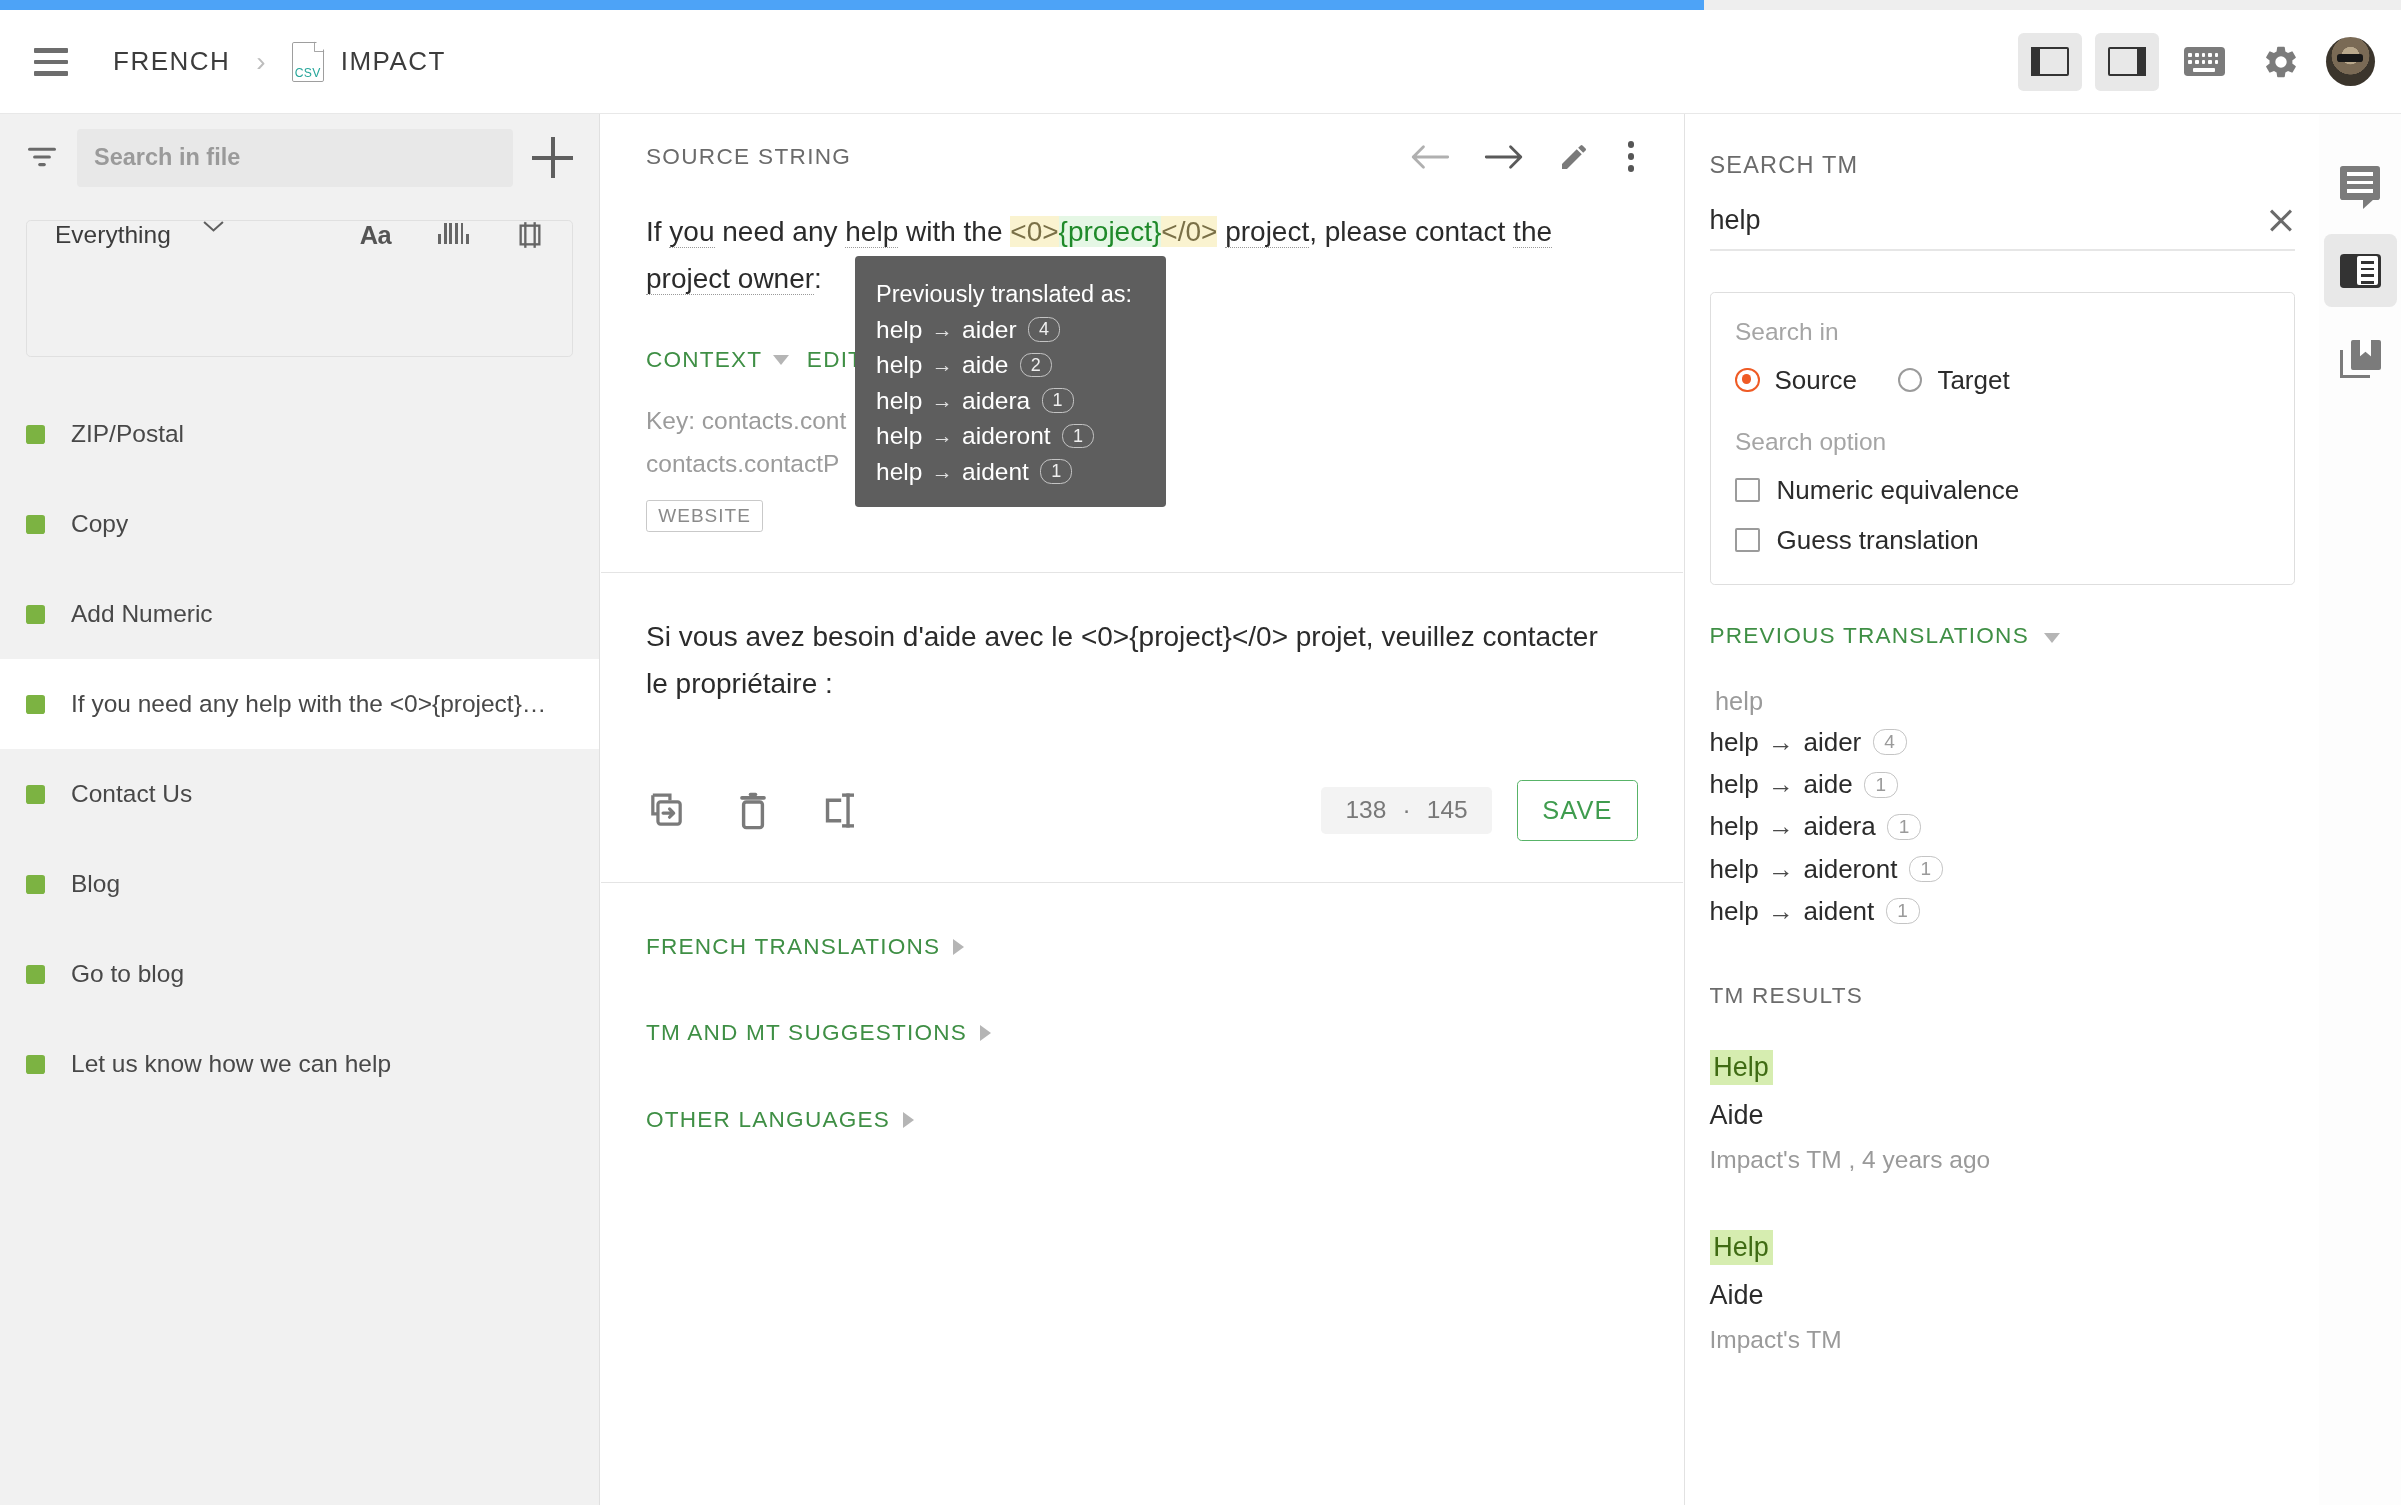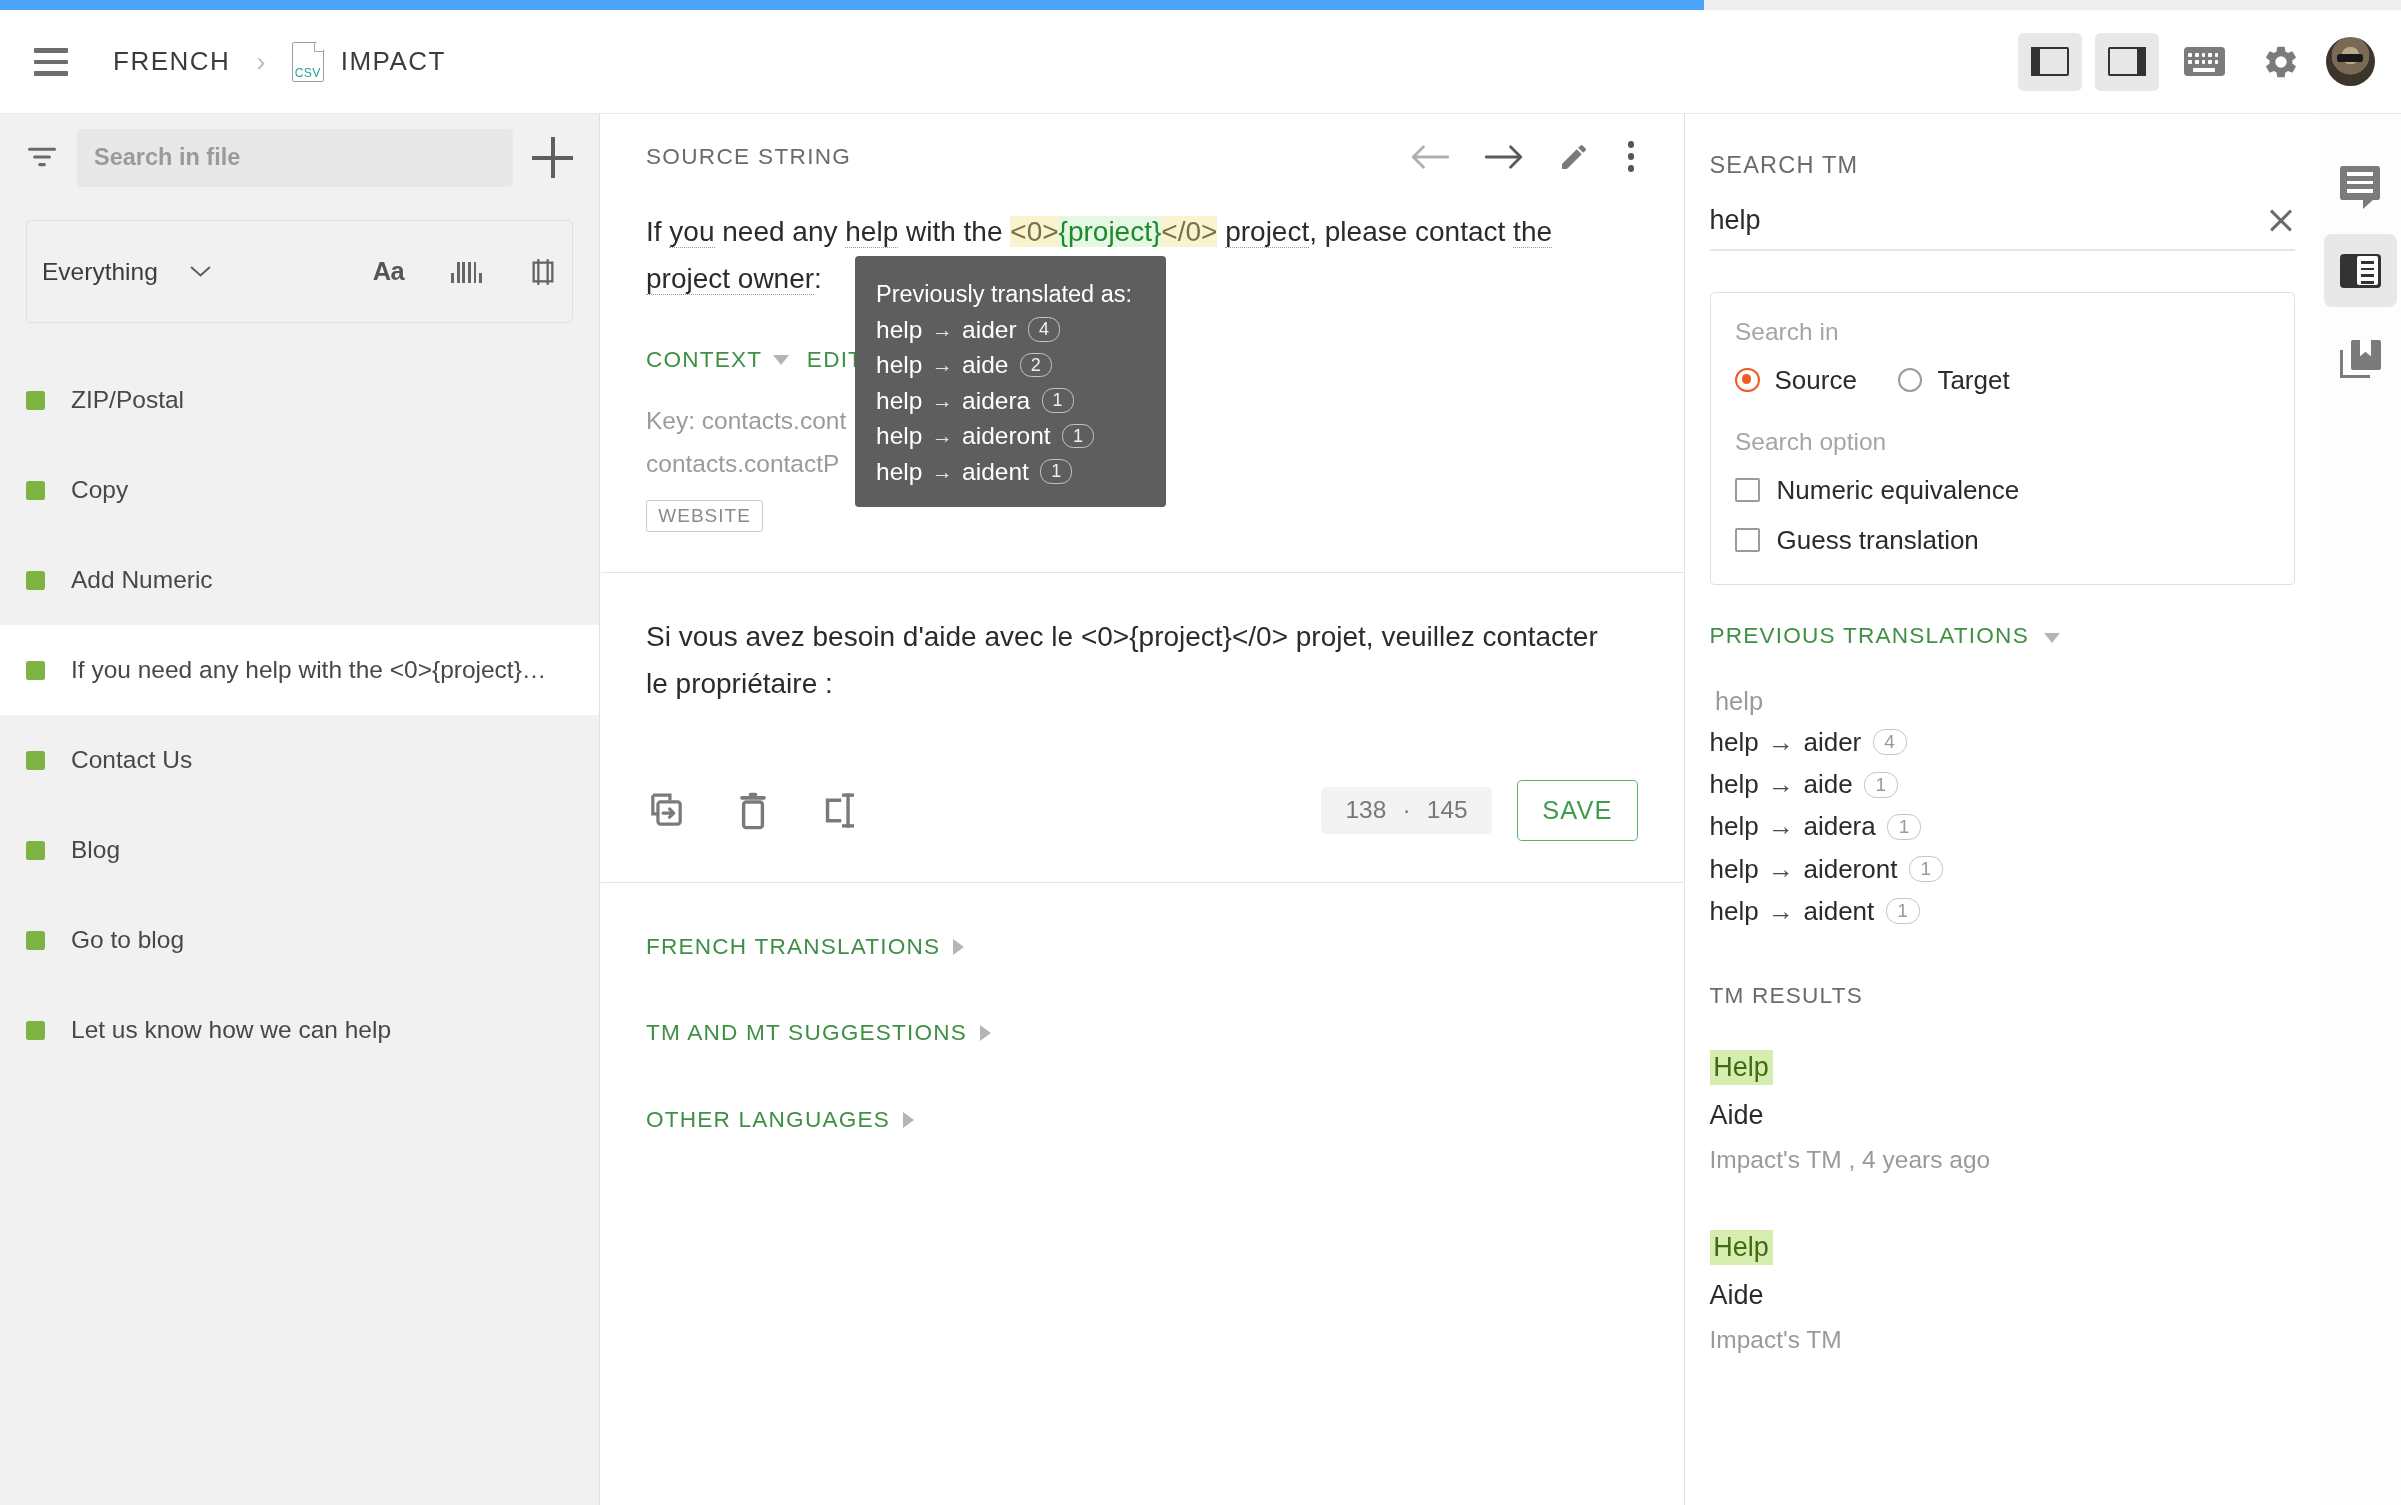--- a/index.html
+++ b/index.html
@@ -110,23 +110,23 @@
   #add-btn {
     width: 41px; height: 41px; position: relative; cursor: pointer; flex: none;
   }
   #add-btn::before, #add-btn::after {
     content: ""; position: absolute; background: #5f5f5f;
   }
   #add-btn::before { left: 0; right: 0; top: 19px; height: 3.8px; }
   #add-btn::after { top: 0; bottom: 0; left: 19px; width: 3.8px; }
 
   #filter-bar {
-    margin: 19px 26px 0 26px; height: 103px;
+    margin: 19px 26px 0 26px; height: 137px;
     border: 0.9px solid #e0e0e0; border-radius: 4.7px;
-    display: flex; align-items: center; padding: 0 15px;
+    display: flex; padding: 0 28px;
     background: transparent;
   }
   #scope-label { font-size: 24.5px; color: #3c3c3c; }
   #scope-chevron {
     margin-left: 32px; width: 21px; height: 11.3px; cursor: pointer;
   }
   .fbtn { margin-left: auto; cursor: pointer; }
   #aa-btn { font-size: 25.4px; color: #555; font-weight: 600; letter-spacing: -0.5px; }
   #bars-btn { margin-left: 47px; display: flex; align-items: flex-end; gap: 2.8px; height: 22.6px; }
   #bars-btn i { width: 2.8px; background: #666; display: block; }

